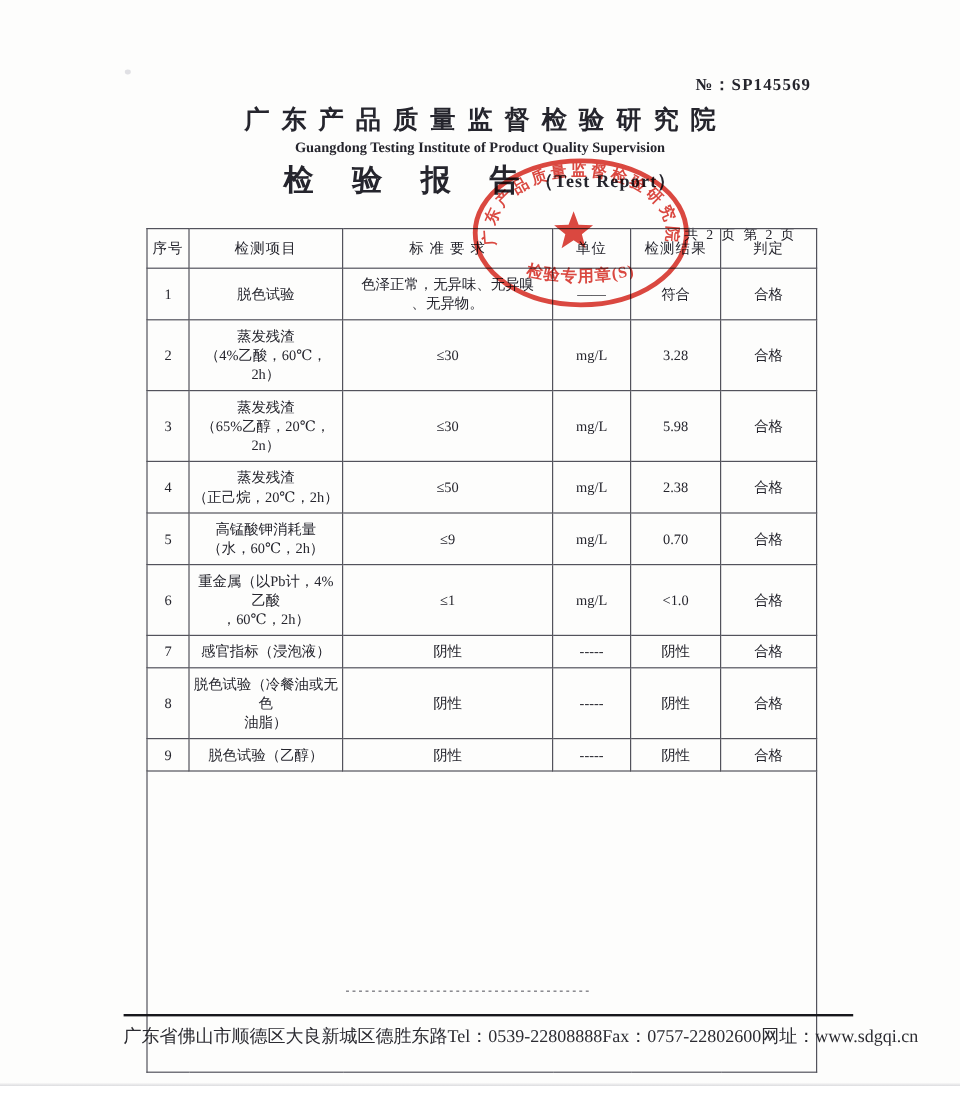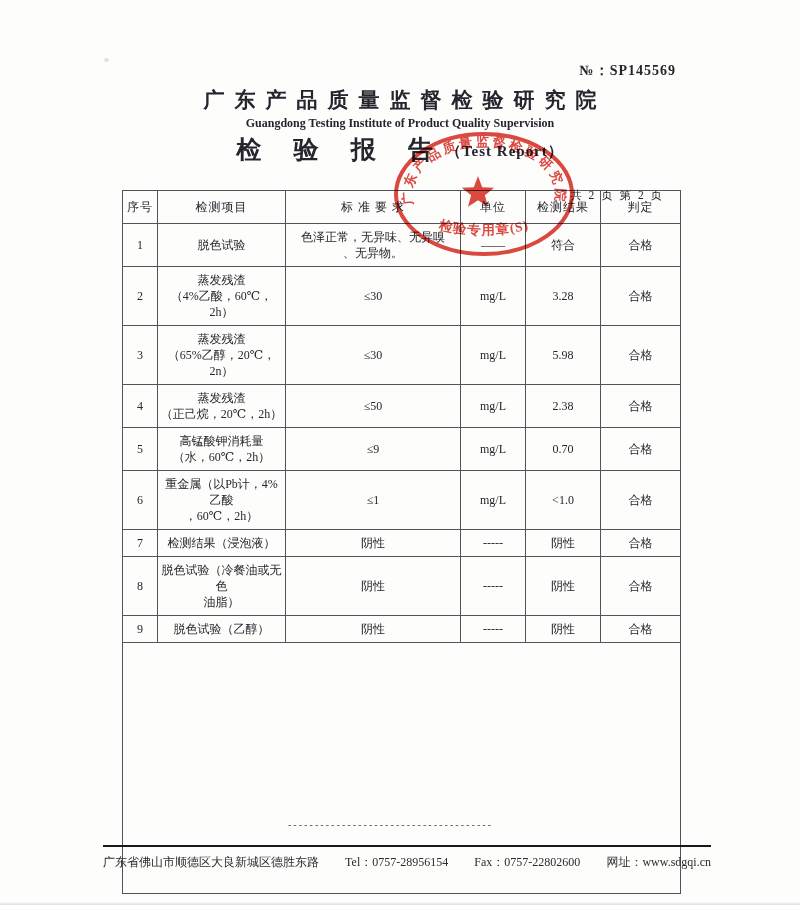--- a/index.html
+++ b/index.html
@@ -50,21 +50,21 @@
   }
   .stamp {
     position:absolute; left:388px; top:129px; width:192px; height:132px;
     mix-blend-mode:multiply; opacity:0.9; pointer-events:none;
   }
   .stamp text { font-family:"Liberation Serif","DejaVu Serif",serif; font-weight:bold; }
   .footer {
     position:absolute; left:103px; top:845px; width:608px;
     border-top:2.5px solid #17171c; padding-top:7px;
     display:flex; justify-content:space-between;
-    font-size:12px; color:#2b2b31; white-space:nowrap;
+    font-size:15px; color:#2b2b31; white-space:nowrap;
   }
   .speck {
     position:absolute; left:104px; top:58px; width:5px; height:4px;
     background:#c9c9cf; border-radius:50%; opacity:.55;
   }
   .bottom-edge {
     position:absolute; left:0; bottom:0; width:100%; height:3px;
     background:linear-gradient(#fdfdfc,#dcdcdf);
   }
 </style>
@@ -146,21 +146,21 @@
         <tr>
           <td>6</td>
           <td>重金属（以Pb计，4%乙酸<br>，60℃，2h）</td>
           <td>≤1</td>
           <td>mg/L</td>
           <td>&lt;1.0</td>
           <td>合格</td>
         </tr>
         <tr>
           <td>7</td>
-          <td>检测结果（浸泡液）</td>
+          <td>感官指标（浸泡液）</td>
           <td>阴性</td>
           <td>-----</td>
           <td>阴性</td>
           <td>合格</td>
         </tr>
         <tr>
           <td>8</td>
           <td>脱色试验（冷餐油或无色<br>油脂）</td>
           <td>阴性</td>
           <td>-----</td>
@@ -191,20 +191,20 @@
       <textPath href="#seal-ring-path" startOffset="50%" text-anchor="middle">广东产品质量监督检验研究院</textPath>
     </text>
     <polygon fill="#d8342c" points="90,47 94.2,58.2 106.2,58.7 96.9,66.2 100,77.8 90,71.2 80,77.8 83.1,66.2 73.8,58.7 85.8,58.2"></polygon>
     <text font-size="13.5" fill="#d8342c" letter-spacing="1">
       <textPath href="#seal-bottom-path" startOffset="50%" text-anchor="middle">检验专用章(S)</textPath>
     </text>
   </svg>
 
   <div class="footer">
     <span>广东省佛山市顺德区大良新城区德胜东路</span>
-    <span>Tel：0757-28956154</span>
+    <span>Tel：0539-22808888</span>
     <span>Fax：0757-22802600</span>
     <span>网址：www.sdgqi.cn</span>
   </div>
 
   <div class="speck"></div>
   <div class="bottom-edge"></div>
 </div>
 
 </body></html>

